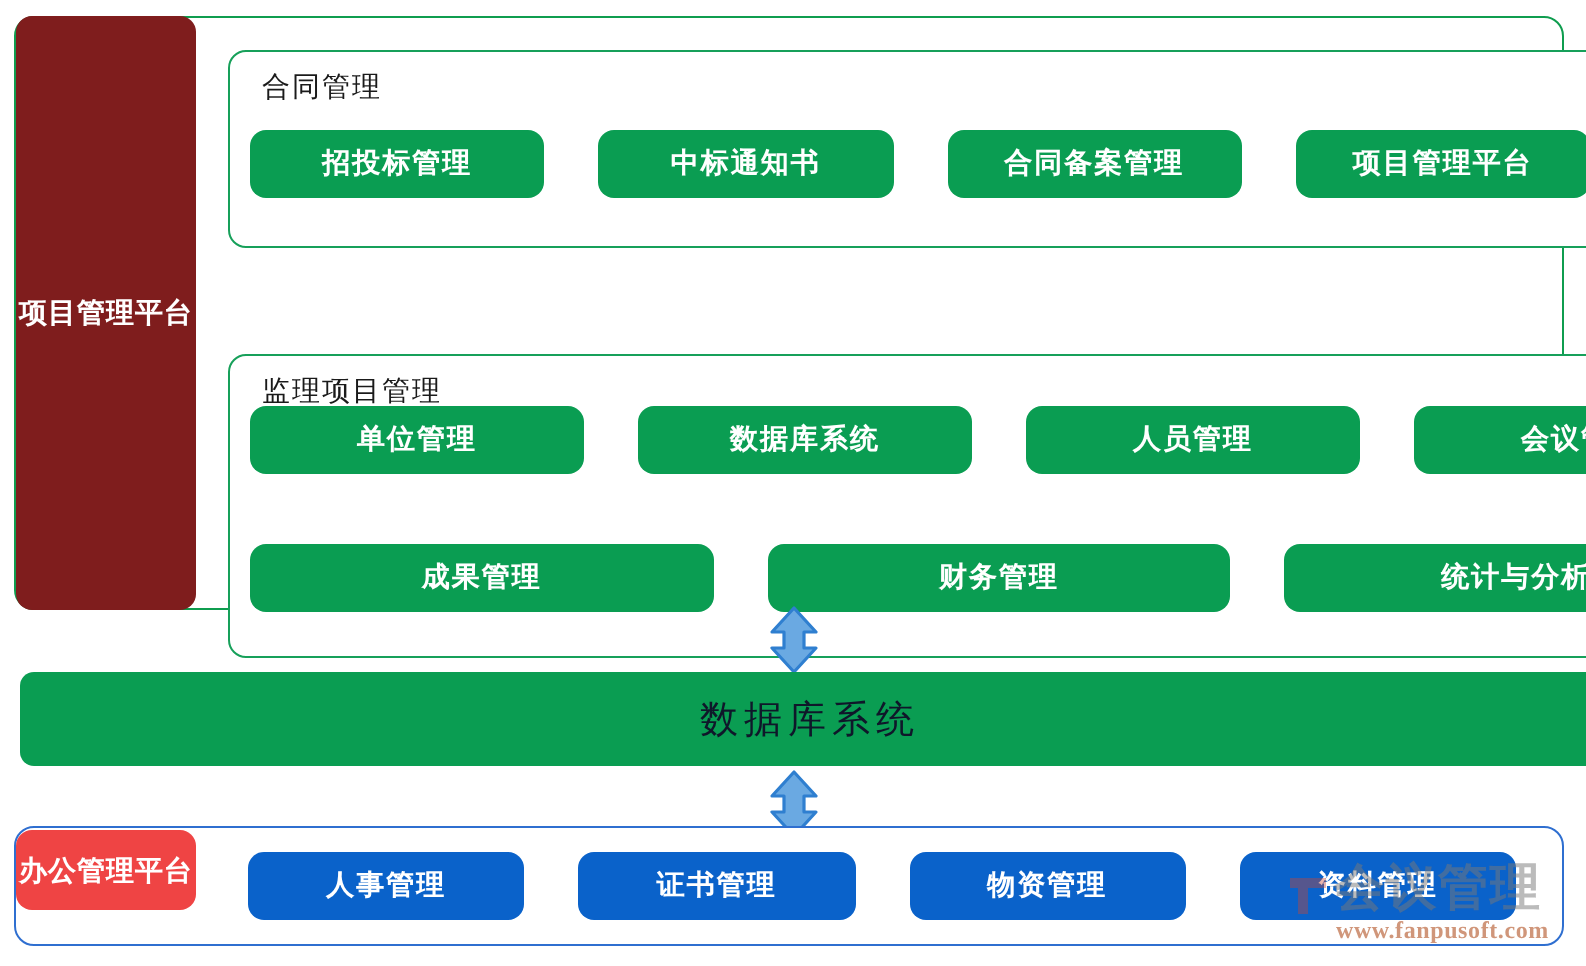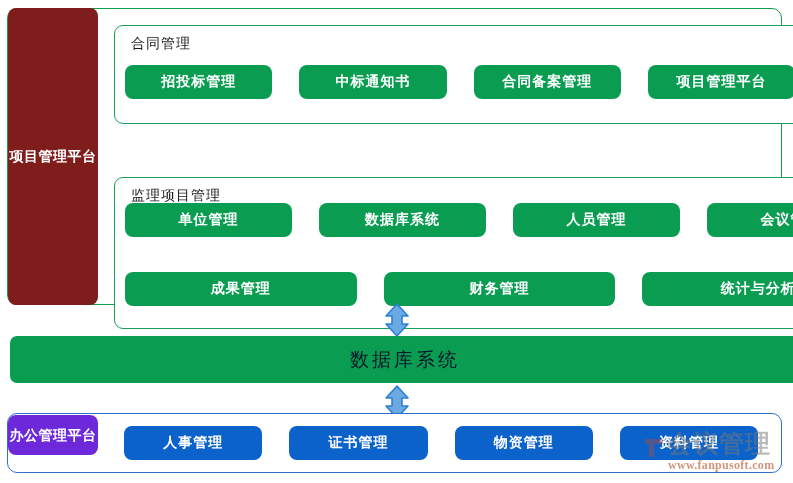--- a/index.html
+++ b/index.html
@@ -140,21 +140,21 @@
     border-radius: 10px;
     box-sizing: border-box;
     background: #ffffff;
   }
   .office-sidebar {
     position: absolute;
     left: 8px;
     top: 415px;
     width: 90px;
     height: 40px;
-    background: #6d28d9;
+    background: #ef4444;
     border-radius: 8px;
     display: flex;
     align-items: center;
     justify-content: center;
     text-align: center;
     color: #ffffff;
     font-size: 14px;
     font-weight: bold;
     line-height: 1.45;
     letter-spacing: 0.5px;

